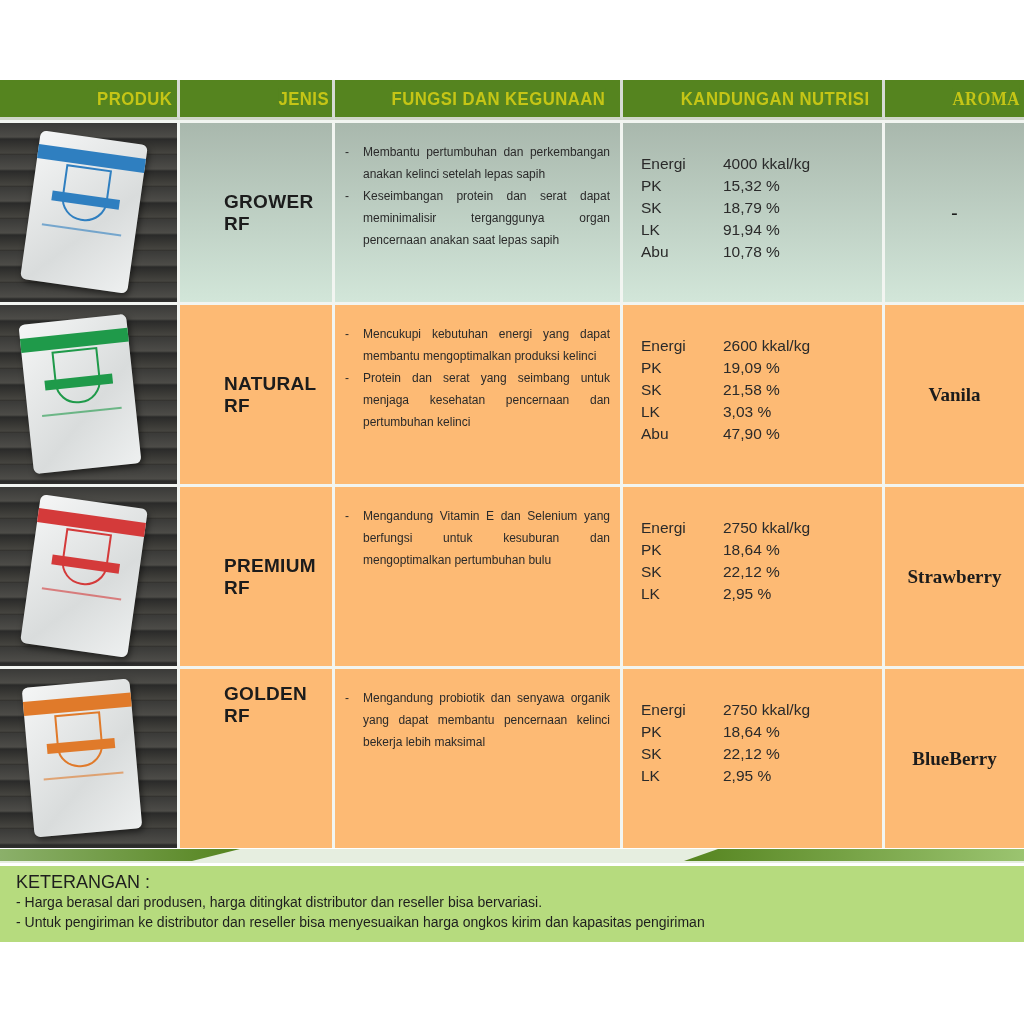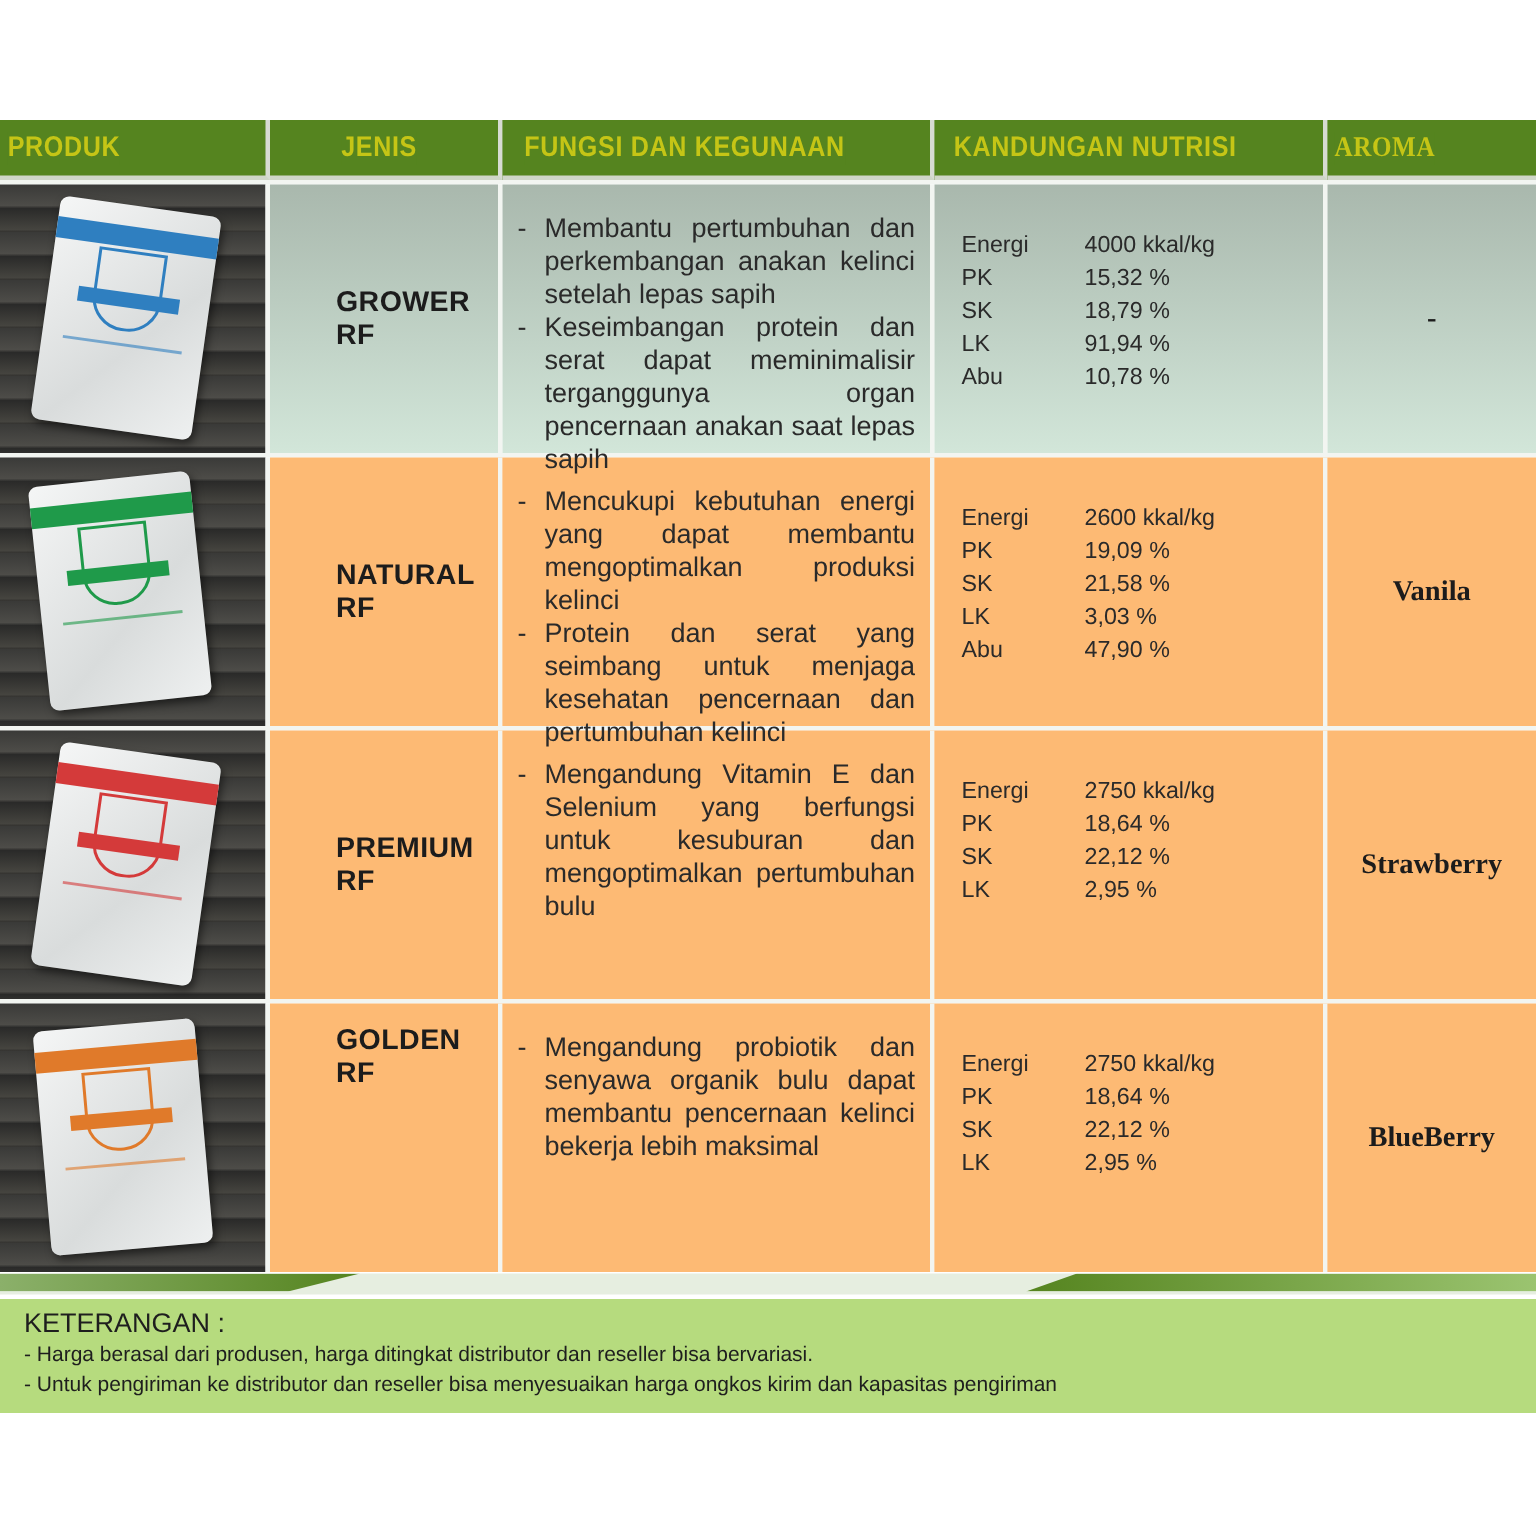--- a/index.html
+++ b/index.html
@@ -1,38 +1,38 @@
 <!DOCTYPE html>
 <html><head>
 <meta charset="utf-8">
 <style>
   html,body{margin:0;padding:0;}
   body{width:1024px;height:1024px;background:#ffffff;position:relative;overflow:hidden;font-family:"Liberation Sans",sans-serif;}
   .table{position:absolute;left:0;top:80px;width:1024px;}
   .hdr{display:flex;height:40px;background:#ffffff;}
   .hdr .th{background:#55841f;color:#c5c516;font-weight:bold;font-size:19px;display:flex;align-items:center;justify-content:center;letter-spacing:0.5px;transform:scaleX(0.88);transform-origin:center;}
-  .hdr .th-wrap{background:#55841f;display:flex;align-items:center;justify-content:flex-start;border-right:3px solid #d7dbd3;box-sizing:border-box;height:40px;border-bottom:3px solid #cfd6c8;}
+  .hdr .th-wrap{background:#55841f;display:flex;align-items:center;justify-content:flex-end;border-right:3px solid #d7dbd3;box-sizing:border-box;height:40px;border-bottom:3px solid #cfd6c8;}
   .row{display:flex;height:182px;border-top:3px solid #f2f5f1;box-sizing:border-box;}
   .cell{box-sizing:border-box;border-right:3px solid #f2f5f1;}
   .c1{width:180px;}
   .c2{width:155px;padding-left:44px;}
   .c3{width:288px;}
   .c4{width:262px;}
   .c5{width:139px;border-right:none;font-family:Liberation Serif, serif;}
   .row.r0 .cell.bg{background:linear-gradient(#a9b8ad,#d2e6d9);}
   .row .cell.bg{background:#fdba74;}
   .photo{background:repeating-linear-gradient(180deg,#3a3a38 0px,#4d4c48 14px,#2a2a29 16px,#45443f 30px,#2f2e2c 32px);position:relative;overflow:hidden;}
   .bag{position:absolute;left:30px;top:14px;width:108px;height:150px;background:linear-gradient(135deg,#f5f6f6,#d9dcdc 60%,#eef0f0);border-radius:6px;transform:rotate(8deg);box-shadow:2px 3px 6px rgba(0,0,0,.5);}
   .bag .band{position:absolute;left:0;top:14px;width:100%;height:14px;}
   .bag .shield{position:absolute;left:30px;top:30px;width:46px;height:54px;border:2px solid;border-radius:0 0 22px 22px;box-sizing:border-box;}
   .bag .ribbon{position:absolute;left:20px;top:58px;width:68px;height:10px;}
   .bag .lines{position:absolute;left:14px;top:92px;width:80px;height:42px;border-top:2px solid;opacity:.6;}
   .jenis{display:flex;align-items:center;justify-content:center;font-weight:bold;font-size:19px;color:#1c1c1c;letter-spacing:0.3px;}
   .jenis.top{align-items:flex-start;padding-top:14px;}
-  .fungsi{padding:18px 10px 0 8px;font-size:18px;line-height:22px;color:#2a2a2a;}
+  .fungsi{padding:18px 10px 0 8px;font-size:12px;line-height:22px;color:#2a2a2a;}
   .fungsi ul{margin:0;padding:0;list-style:none;}
   .fungsi li{position:relative;padding-left:20px;text-align:justify;}
   .fungsi li:before{content:"-";position:absolute;left:2px;top:0;}
   .nutri{padding:30px 0 0 18px;font-size:15.5px;line-height:22px;color:#2a2a2a;}
   .nutri .nr{display:flex;}
   .nutri .k{width:82px;}
   .aroma{display:flex;align-items:center;justify-content:center;font-weight:bold;font-size:19px;color:#1c1c1c;}
   .band-deco{position:absolute;left:0;top:849px;width:1024px;height:14px;background:#e6eee0;}
   .band-deco .l{position:absolute;left:0;top:0;width:240px;height:12px;background:linear-gradient(90deg,#8bb06a,#55841f);clip-path:polygon(0 0,100% 0,80% 100%,0 100%);}
   .band-deco .r{position:absolute;right:0;top:0;width:340px;height:12px;background:linear-gradient(90deg,#55841f,#9bc470);clip-path:polygon(10% 0,100% 0,100% 100%,0 100%);}
@@ -185,21 +185,21 @@
       <div class="bag" style="transform:rotate(-5deg);left:28px">
         <div class="band" style="background:#e07a2a"></div>
         <div class="shield" style="border-color:#e07a2a"></div>
         <div class="ribbon" style="background:#e07a2a"></div>
         <div class="lines" style="border-color:#e07a2a"></div>
       </div>
     </div>
     <div class="cell c2 bg jenis top">GOLDEN RF</div>
     <div class="cell c3 bg fungsi">
       <ul>
-        <li>Mengandung probiotik dan senyawa organik bulu dapat membantu pencernaan kelinci bekerja lebih maksimal</li>
+        <li>Mengandung probiotik dan senyawa organik yang dapat membantu pencernaan kelinci bekerja lebih maksimal</li>
       </ul>
     </div>
     <div class="cell c4 bg nutri">
       <div class="nr">
           <span class="k">Energi</span>
           <span>2750 kkal/kg</span>
         </div>
       <div class="nr">
           <span class="k">PK</span>
           <span>18,64 %</span>

